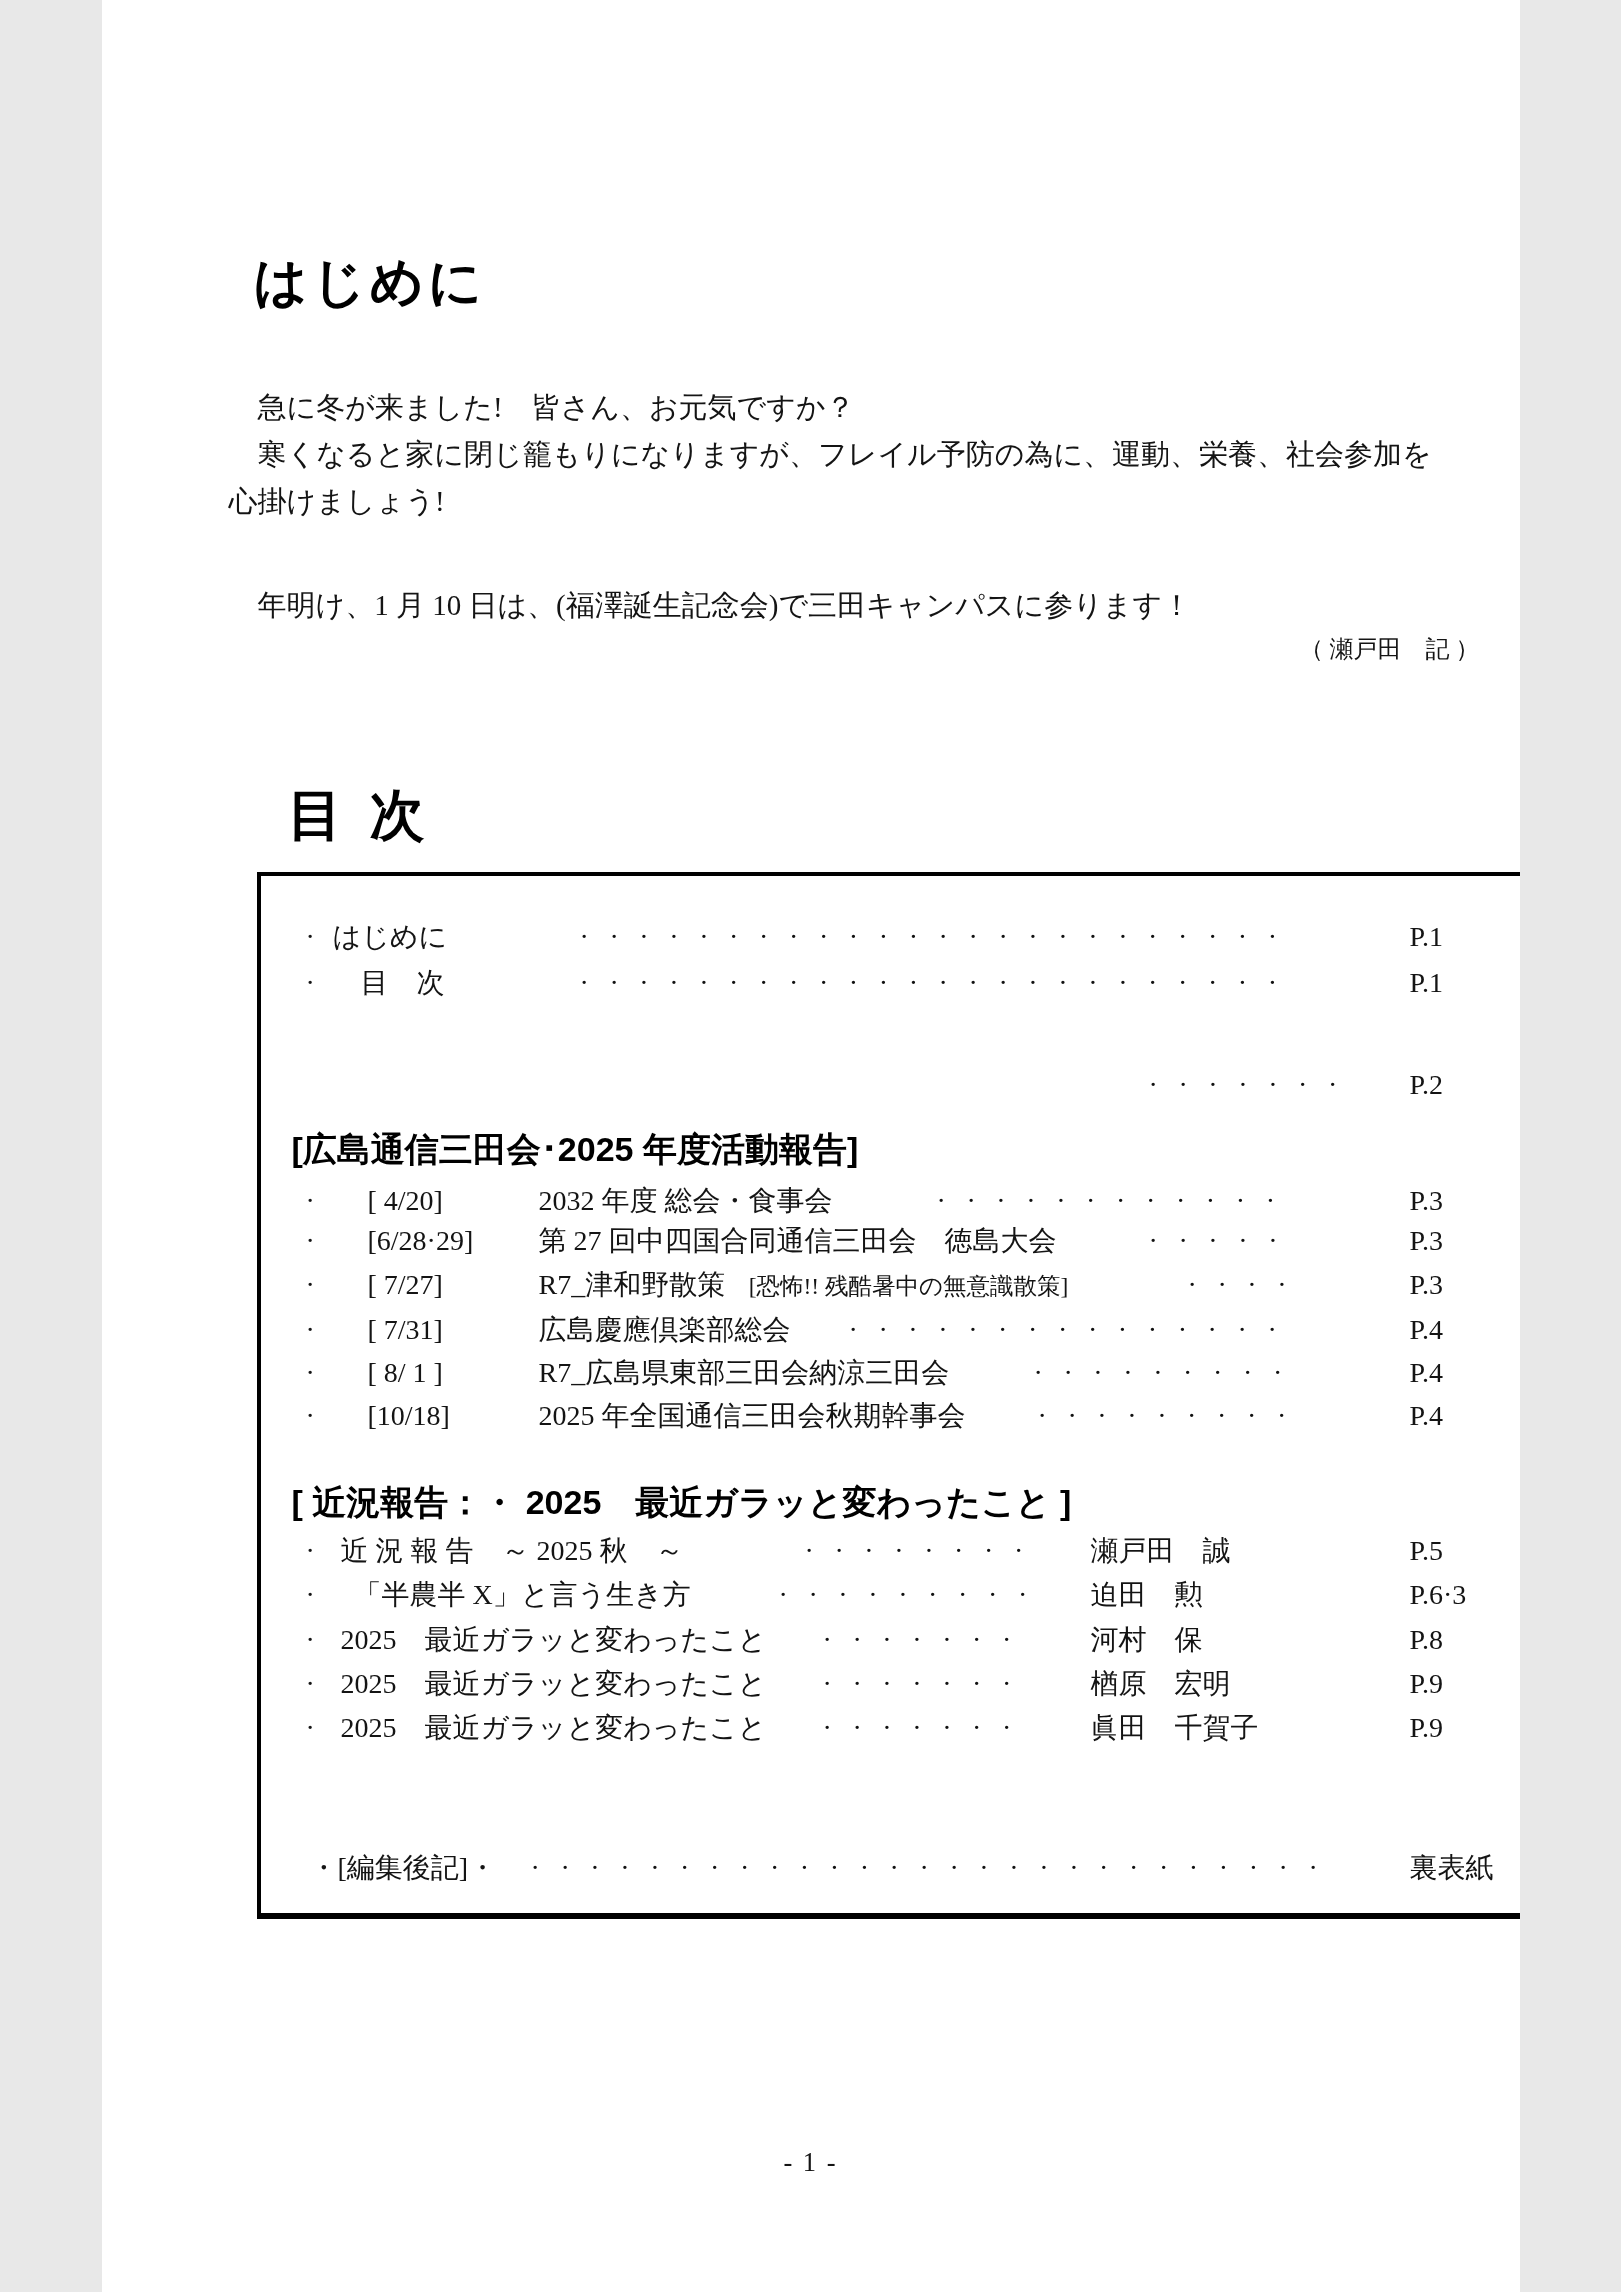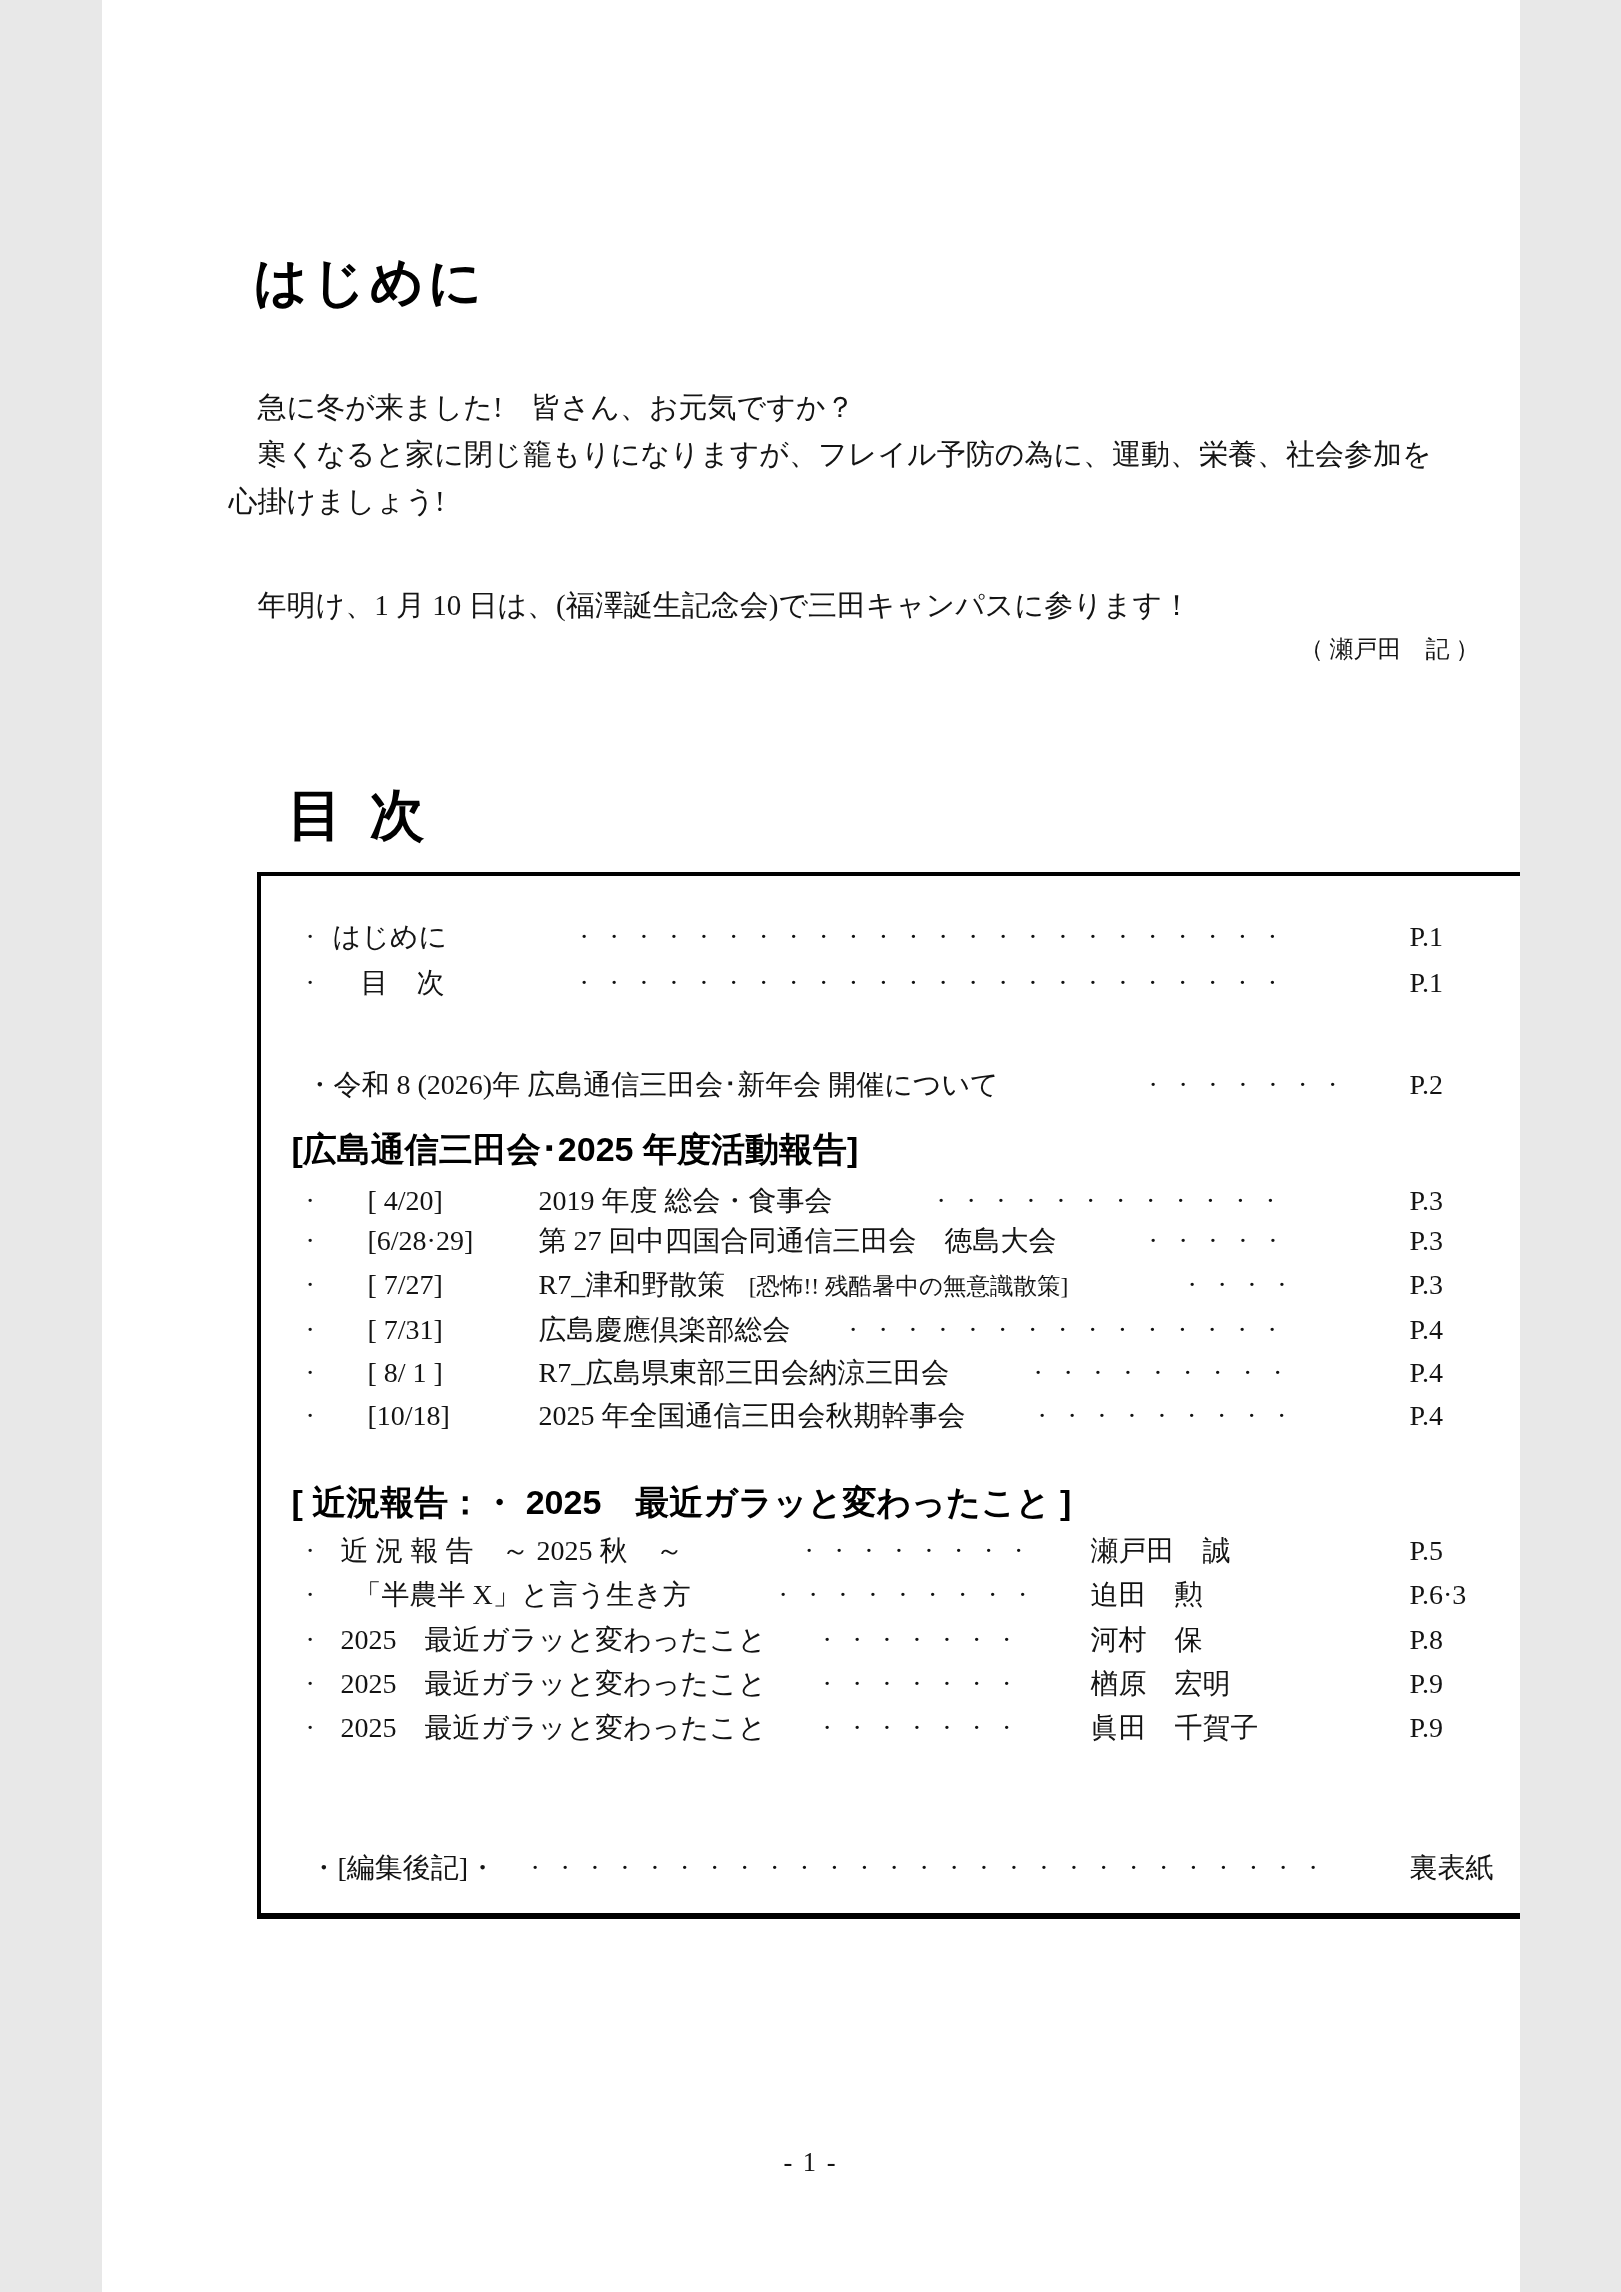--- a/index.html
+++ b/index.html
@@ -91,31 +91,30 @@
           <span class="col-dots" style="left: 319px;">························</span>
           <span class="col-page" style="left: 1149px;">P.1</span>
         </div>
         <div class="toc-row" style="top: 86px;">
           <span class="col-bullet" style="left: 45px;">·</span>
           <span class="col-title" style="left: 72px;">　目　次</span>
           <span class="col-dots" style="left: 319px;">························</span>
           <span class="col-page" style="left: 1149px;">P.1</span>
         </div>
         <div class="toc-row" style="top: 188px;">
-          <span class="col-text" style="left: 45px;">・令和 8 (2026)年 広島通信三田会･新年会 開催について</span>
           <span class="col-dots" style="left: 888px;">·······</span>
           <span class="col-page" style="left: 1149px;">P.2</span>
         </div>
         <div class="toc-row section-header" style="top: 253px;">
           <span style="left: 31px;">[広島通信三田会･2025 年度活動報告]</span>
         </div>
         <div class="toc-row" style="top: 304px;">
           <span class="col-bullet" style="left: 45px;">·</span>
           <span class="col-date" style="left: 107px;">[ 4/20]</span>
-          <span class="col-title" style="left: 278px;">2019 年度 総会・食事会</span>
+          <span class="col-title" style="left: 278px;">2032 年度 総会・食事会</span>
           <span class="col-dots" style="left: 676px;">············</span>
           <span class="col-page" style="left: 1149px;">P.3</span>
         </div>
         <div class="toc-row" style="top: 344px;">
           <span class="col-bullet" style="left: 45px;">·</span>
           <span class="col-date" style="left: 107px;">[6/28·29]</span>
           <span class="col-title" style="left: 278px; text-align: right;">第 27 回中四国合同通信三田会　徳島大会</span>
           <span class="col-dots" style="left: 888px;">·····</span>
           <span class="col-page" style="left: 1149px;">P.3</span>
         </div>

